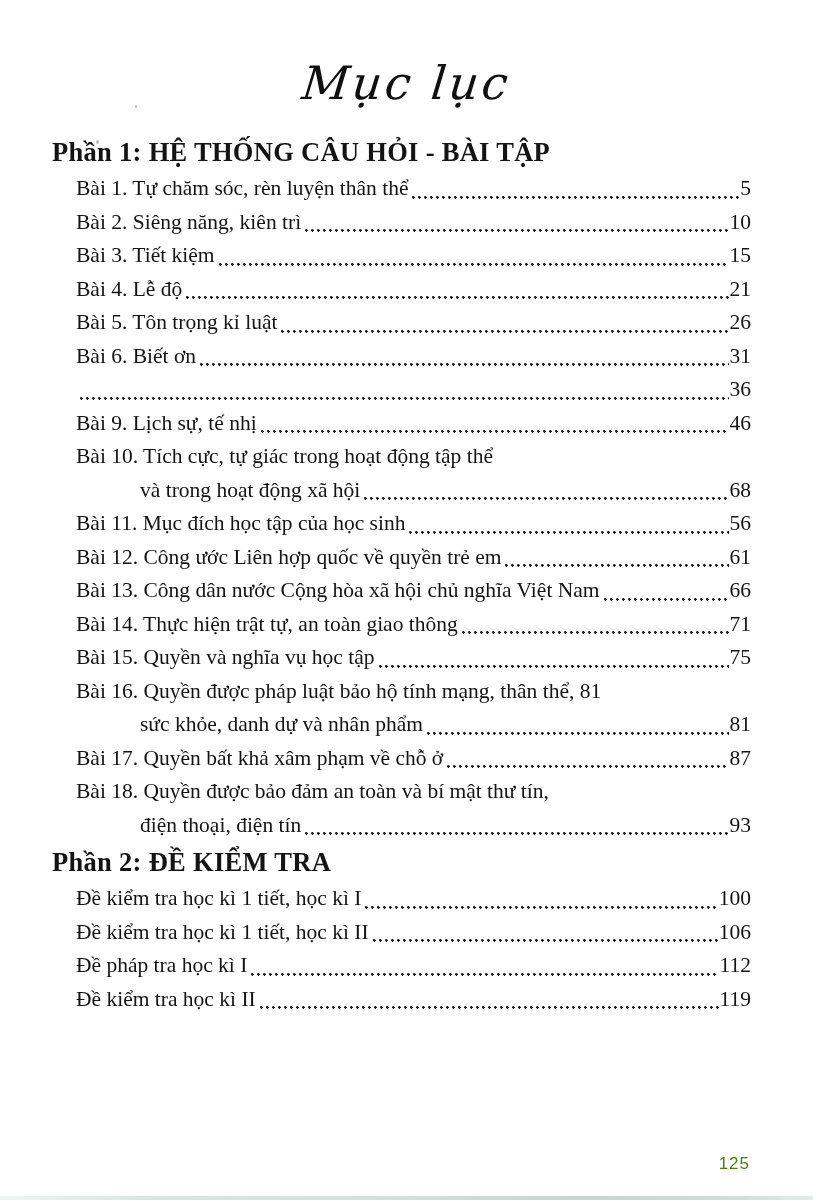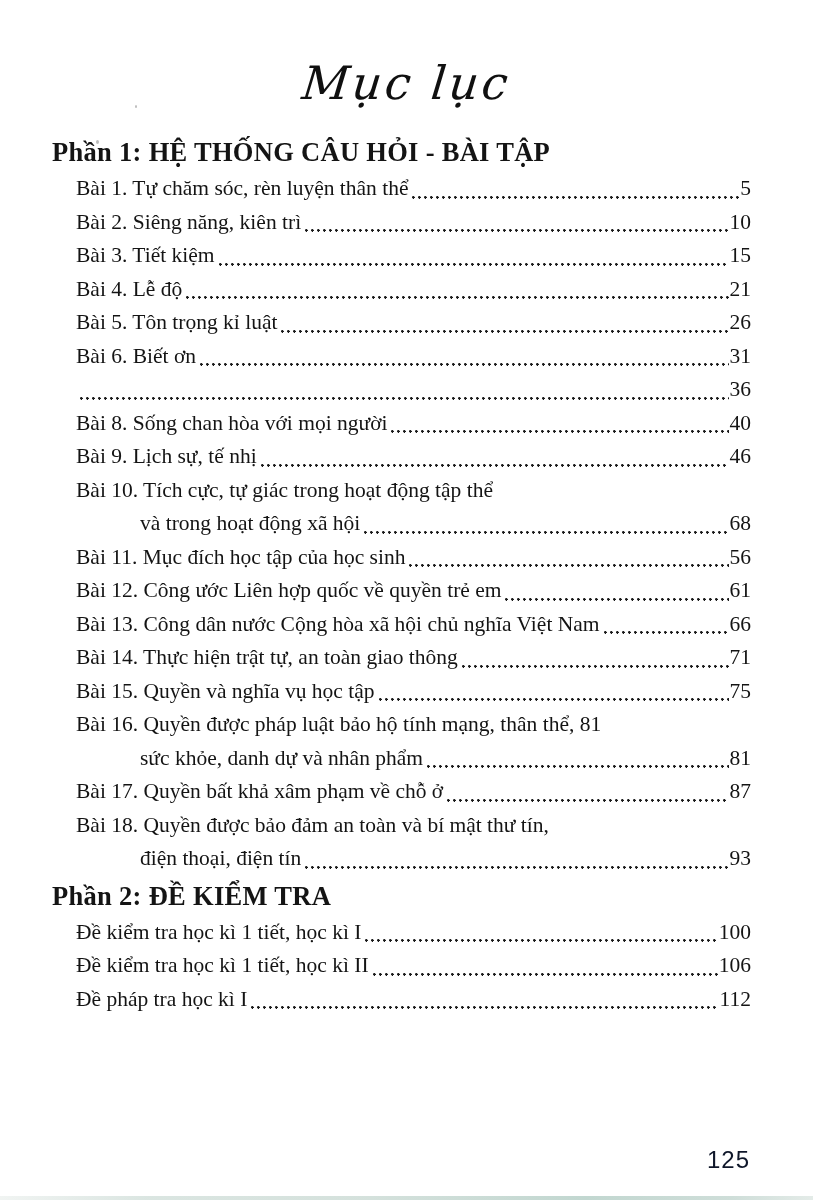--- a/index.html
+++ b/index.html
@@ -62,22 +62,22 @@
   }
   .toc-page-num {
     flex: 0 0 auto;
     text-align: right;
   }
   .folio {
     position: absolute;
     right: 63px;
     bottom: 26px;
     font-family: "Liberation Sans", sans-serif;
-    font-size: 24px;
-    color: #0f172a;
+    font-size: 17px;
+    color: #4d7c0f;
     letter-spacing: 1px;
   }
   .page-edge {
     position: absolute;
     left: 0;
     right: 0;
     bottom: 0;
     height: 4px;
     background: linear-gradient(90deg,
       #eef2f0 0%, #d4e1dc 18%, #cddcd6 45%, #b7d0c8 72%, #c6d8d2 90%, #dfe8e4 100%);
@@ -125,25 +125,20 @@
       <div class="toc-line">
         <span class="toc-text">Bài 6. Biết ơn</span>
         <span class="leader"></span>
         <span class="toc-page-num">31</span>
       </div>
       <div class="toc-line">
         <span class="leader"></span>
         <span class="toc-page-num">36</span>
       </div>
       <div class="toc-line">
-        <span class="toc-text">Bài 8. Sống chan hòa với mọi người</span>
-        <span class="leader"></span>
-        <span class="toc-page-num">40</span>
-      </div>
-      <div class="toc-line">
         <span class="toc-text">Bài 9. Lịch sự, tế nhị</span>
         <span class="leader"></span>
         <span class="toc-page-num">46</span>
       </div>
       <div class="toc-line">
         <span class="toc-text">Bài 10. Tích cực, tự giác trong hoạt động tập thể</span>
       </div>
       <div class="toc-line indent">
         <span class="toc-text">và trong hoạt động xã hội</span>
         <span class="leader"></span>
@@ -204,20 +199,25 @@
       <div class="toc-line">
         <span class="toc-text">Đề kiểm tra học kì 1 tiết, học kì II</span>
         <span class="leader"></span>
         <span class="toc-page-num">106</span>
       </div>
       <div class="toc-line">
         <span class="toc-text">Đề pháp tra học kì I</span>
         <span class="leader"></span>
         <span class="toc-page-num">112</span>
       </div>
+      <div class="toc-line">
+        <span class="toc-text">Đề kiểm tra học kì II</span>
+        <span class="leader"></span>
+        <span class="toc-page-num">119</span>
+      </div>
     </div>
 
   <div class="folio">125</div>
 
   <span class="speck" style="left:96px;top:140px;width:3px;height:4px;"></span>
   <span class="speck" style="left:135px;top:105px;width:2px;height:3px;"></span>
 
   <div class="page-edge"></div>
 </div>
 

